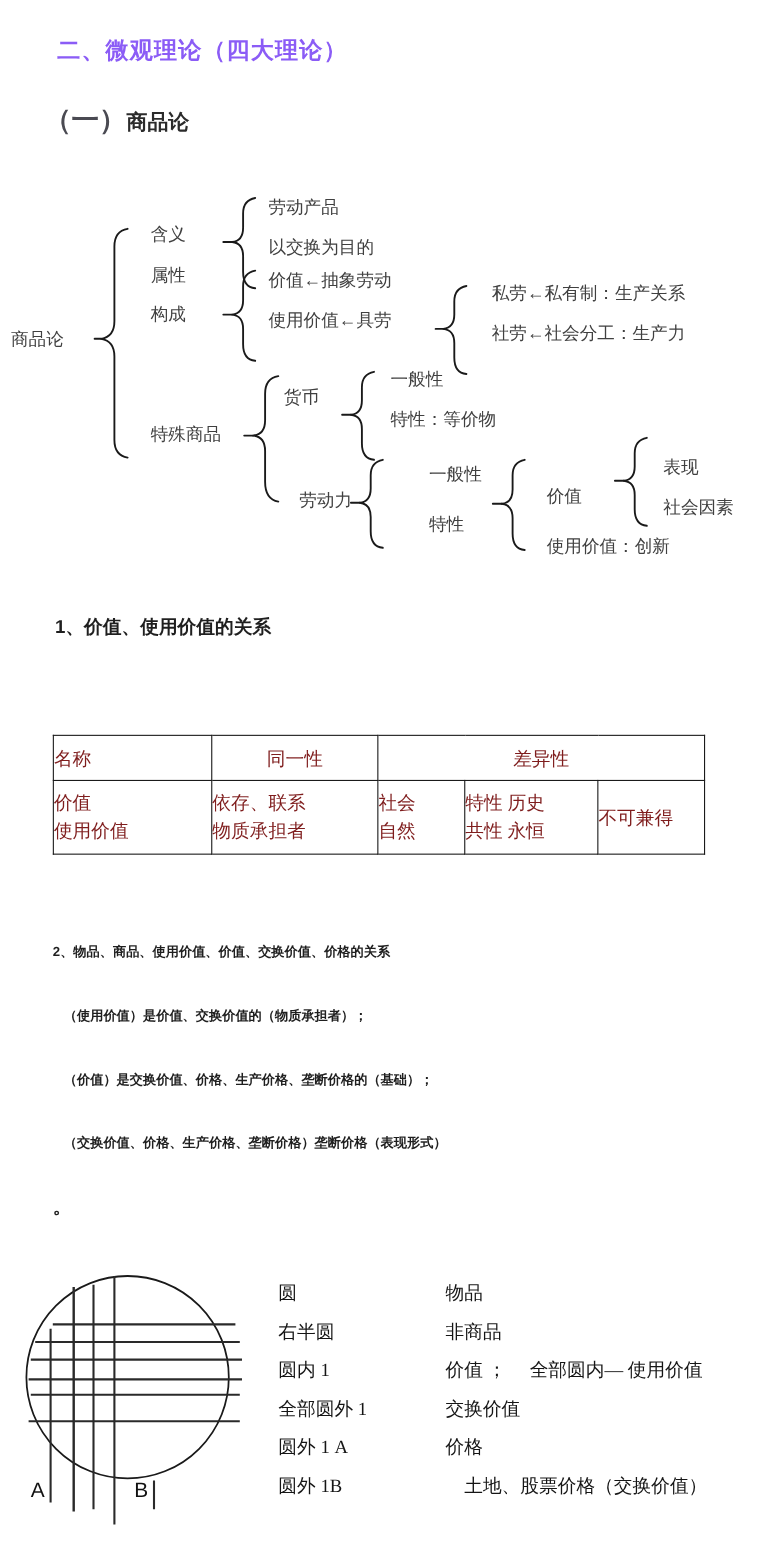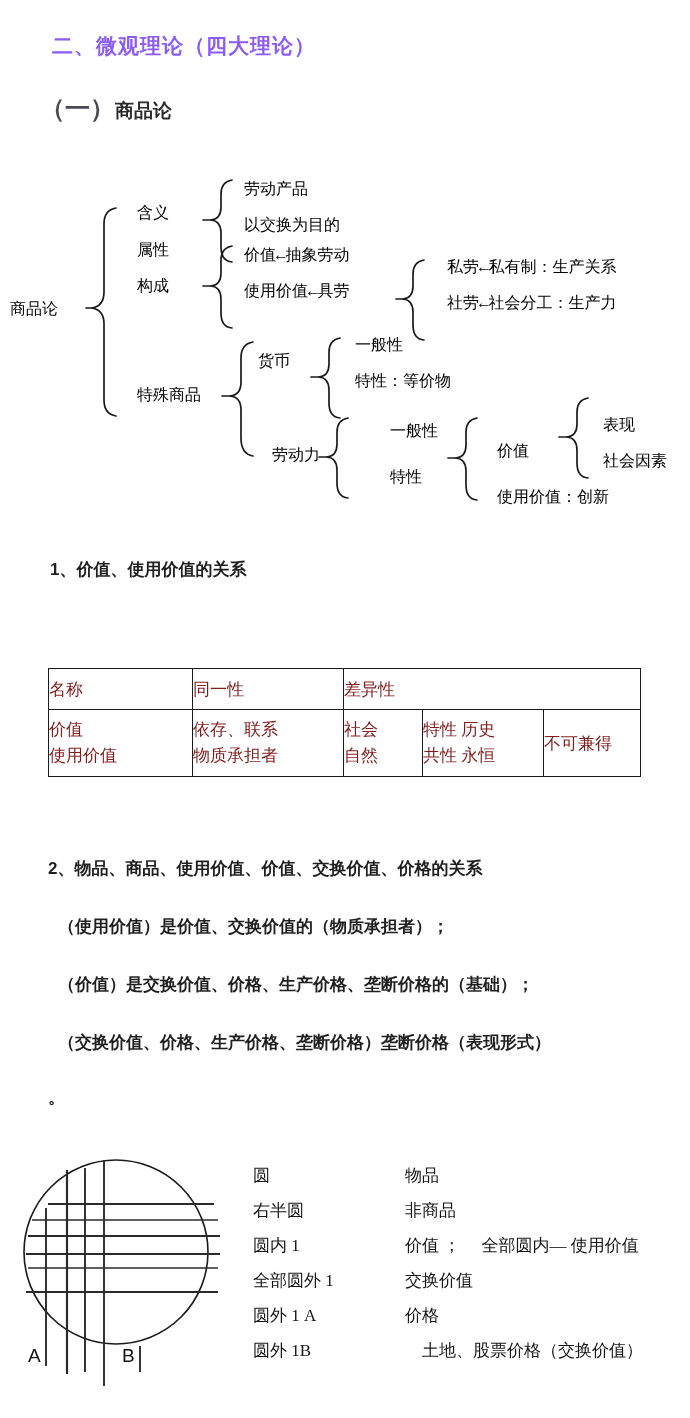--- a/index.html
+++ b/index.html
@@ -48,23 +48,23 @@
   .tree {
     position: absolute;
     left: 0;
     top: 150px;
     width: 690px;
     height: 380px;
   }
   .tree svg { position: absolute; left: 0; top: 0; }
   .tnode {
     position: absolute;
-    font-family: Liberation Mono, monospace;
+    font-family: Liberation Serif, serif;
     font-size: 16px;
-    color: #000000;
+    color: #404040;
     white-space: nowrap;
     line-height: 1;
   }
 
   
   .sec-label {
     position: absolute;
     font-family: "Liberation Sans", "DejaVu Sans", sans-serif;
     font-weight: bold;
     font-size: 17px;
@@ -85,29 +85,29 @@
     background: #fff;
   }
   .rel-table td {
     border: 1px solid #1a1a1a;
     padding: 0;
     vertical-align: middle;
   }
   .rel-table .hd { height: 40px; }
   .rel-table .bd { height: 66px; }
   .cell-pad { padding: 0 12px; }
-  .cell-c { text-align: left; }
+  .cell-c { text-align: center; }
   .stack { line-height: 1.55; }
 
   
   .para {
     position: absolute;
     font-family: "Liberation Sans", "DejaVu Sans", sans-serif;
     font-weight: bold;
-    font-size: 17px;
+    font-size: 12px;
     color: #1f1f1f;
     white-space: nowrap;
   }
   .dot {
     position: absolute;
     left: 48px;
     top: 1086px;
     font-family: "Liberation Sans", "DejaVu Sans", sans-serif;
     font-weight: bold;
     font-size: 17px;

